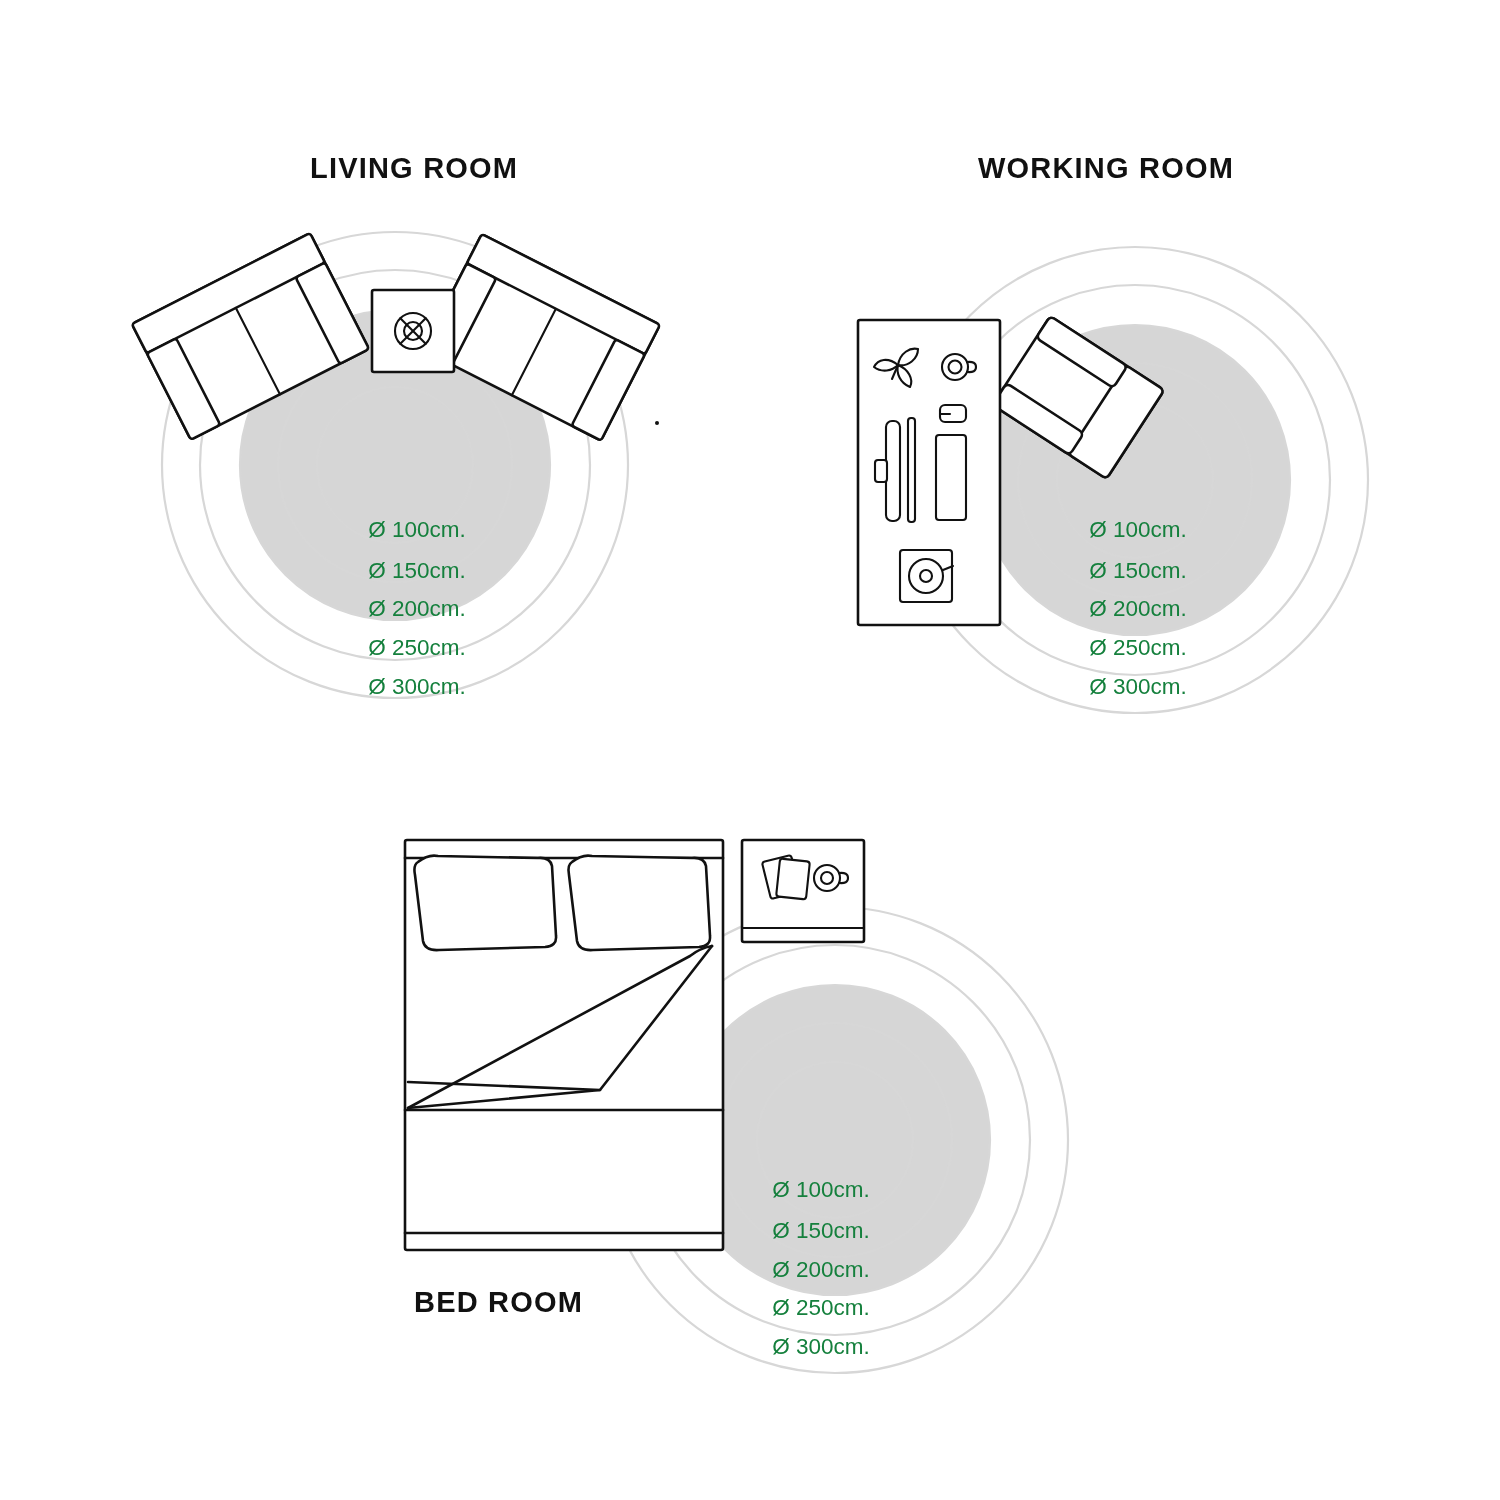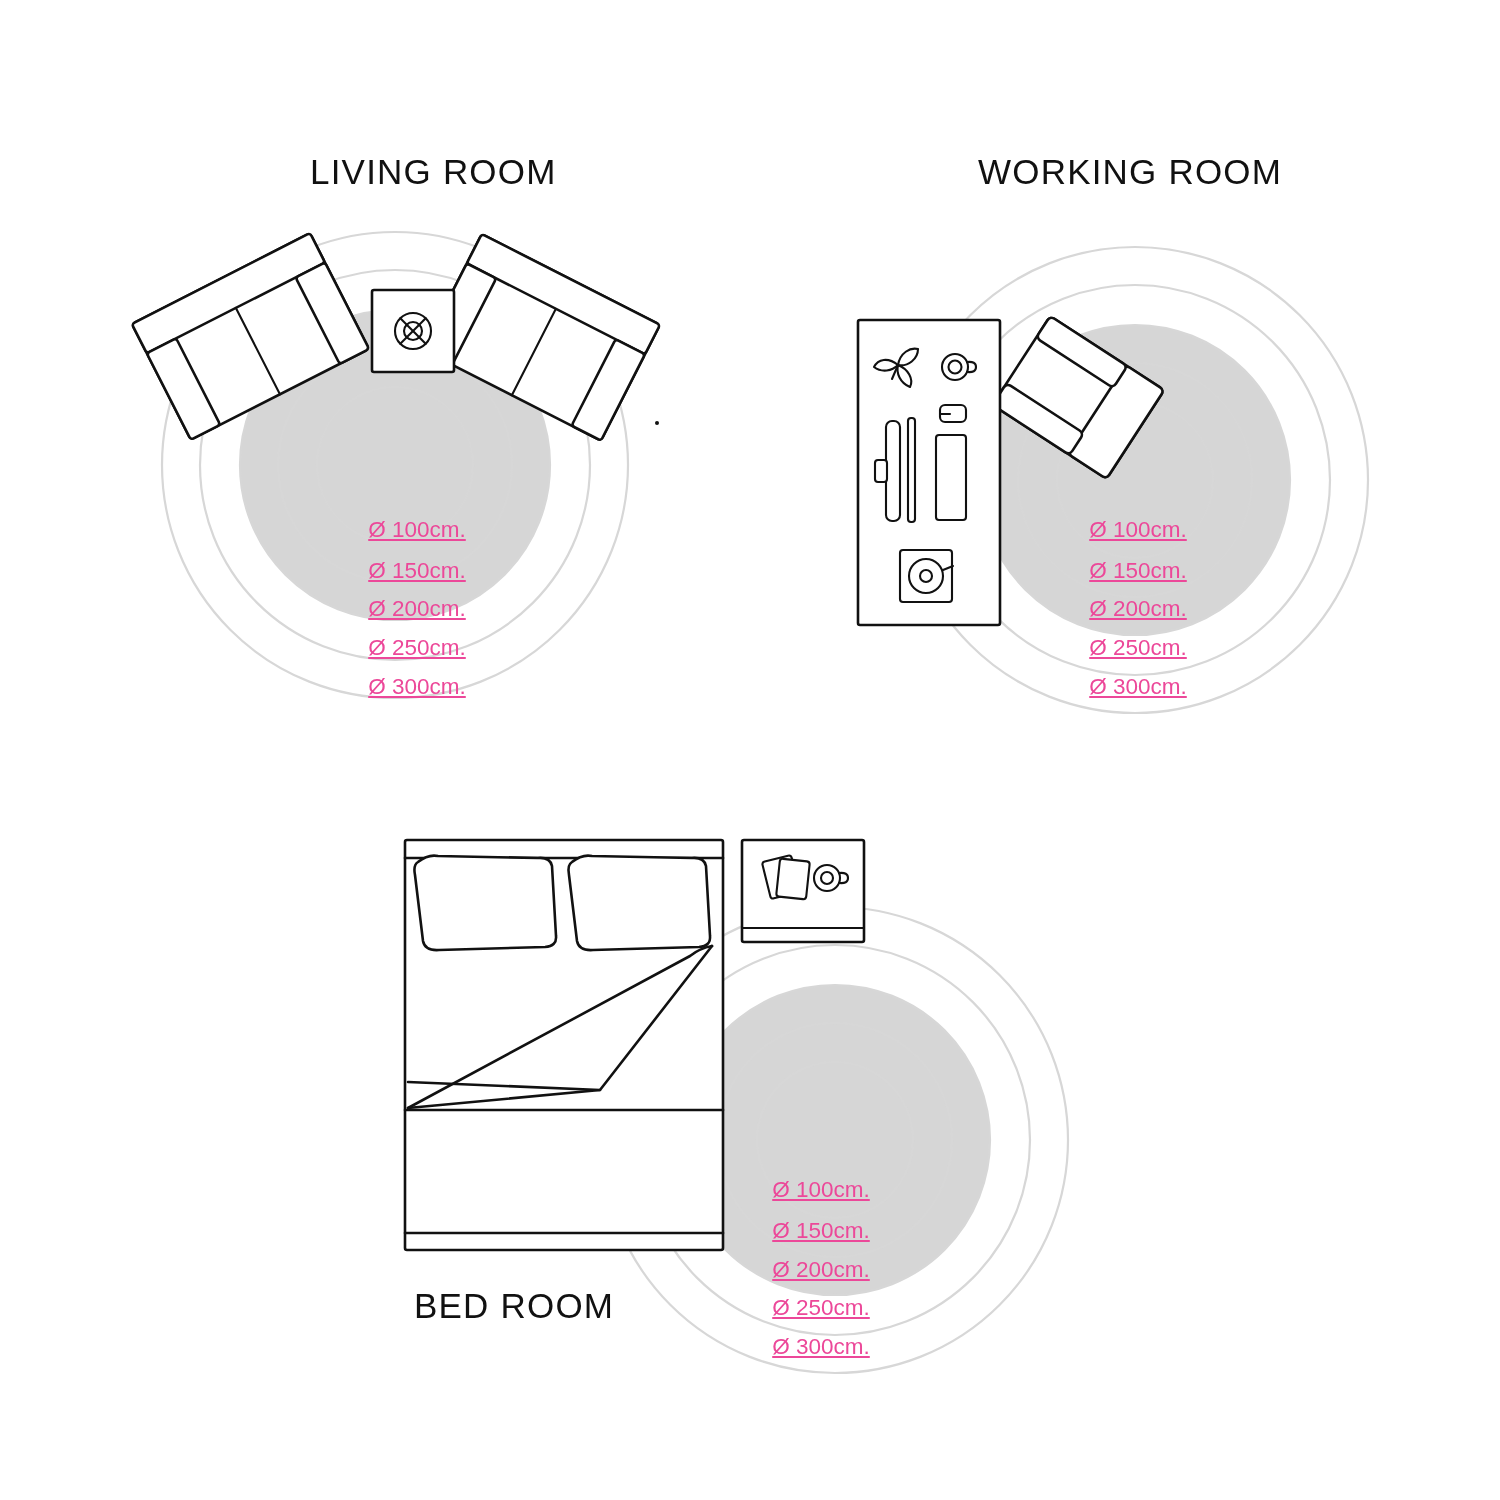--- a/index.html
+++ b/index.html
@@ -19,38 +19,37 @@
     position: absolute;
     inset: 0;
     width: 1500px;
     height: 1500px;
   }
   .room {
     position: absolute;
   }
   .room-title {
     position: absolute;
-    font-size: 35px;
-    font-weight: normal;
+    font-size: 29px;
+    font-weight: bold;
     letter-spacing: 1.2px;
     color: #111111;
     white-space: nowrap;
   }
   #living-title { left: 310px; top: 152px; }
   #working-title { left: 984px; top: 152px; }
 
   .rings { position: absolute; }
   .labels { position: absolute; }
   .ring-label {
     position: absolute;
     font-size: 22.5px;
-    color: #ec4899;
+    color: #15803d;
     white-space: nowrap;
     transform: translate(-50%, -50%);
-    text-decoration: underline;
   }
   svg { display: block; overflow: visible; }
   .ln { fill: none; stroke: #111111; stroke-width: 2.6; stroke-linejoin: round; stroke-linecap: round; }
   .ln-thin { fill: none; stroke: #111111; stroke-width: 2.1; stroke-linejoin: round; stroke-linecap: round; }
   .wht { fill: #ffffff; stroke: #111111; stroke-width: 2.6; stroke-linejoin: round; stroke-linecap: round; }
   .wht-thin { fill: #ffffff; stroke: #111111; stroke-width: 2.1; stroke-linejoin: round; stroke-linecap: round; }
   .ringline { fill: none; stroke: #d7d7d7; stroke-width: 2.2; }
   .ringfill { fill: #d6d6d6; stroke: none; }
 </style>
 </head>

